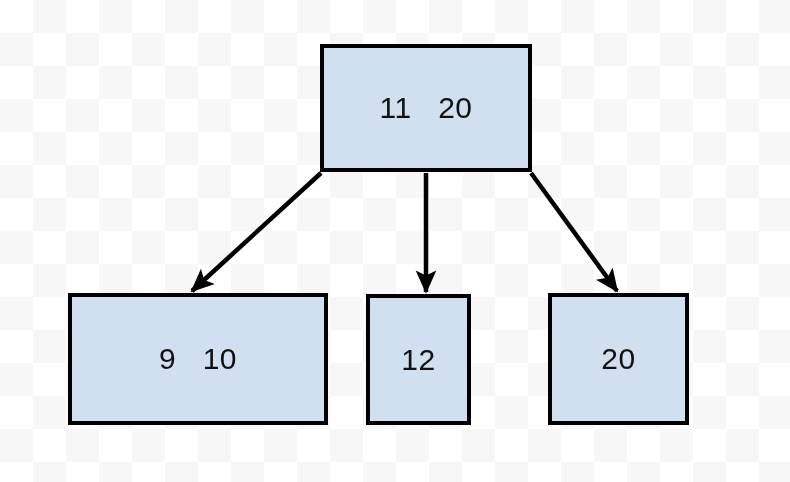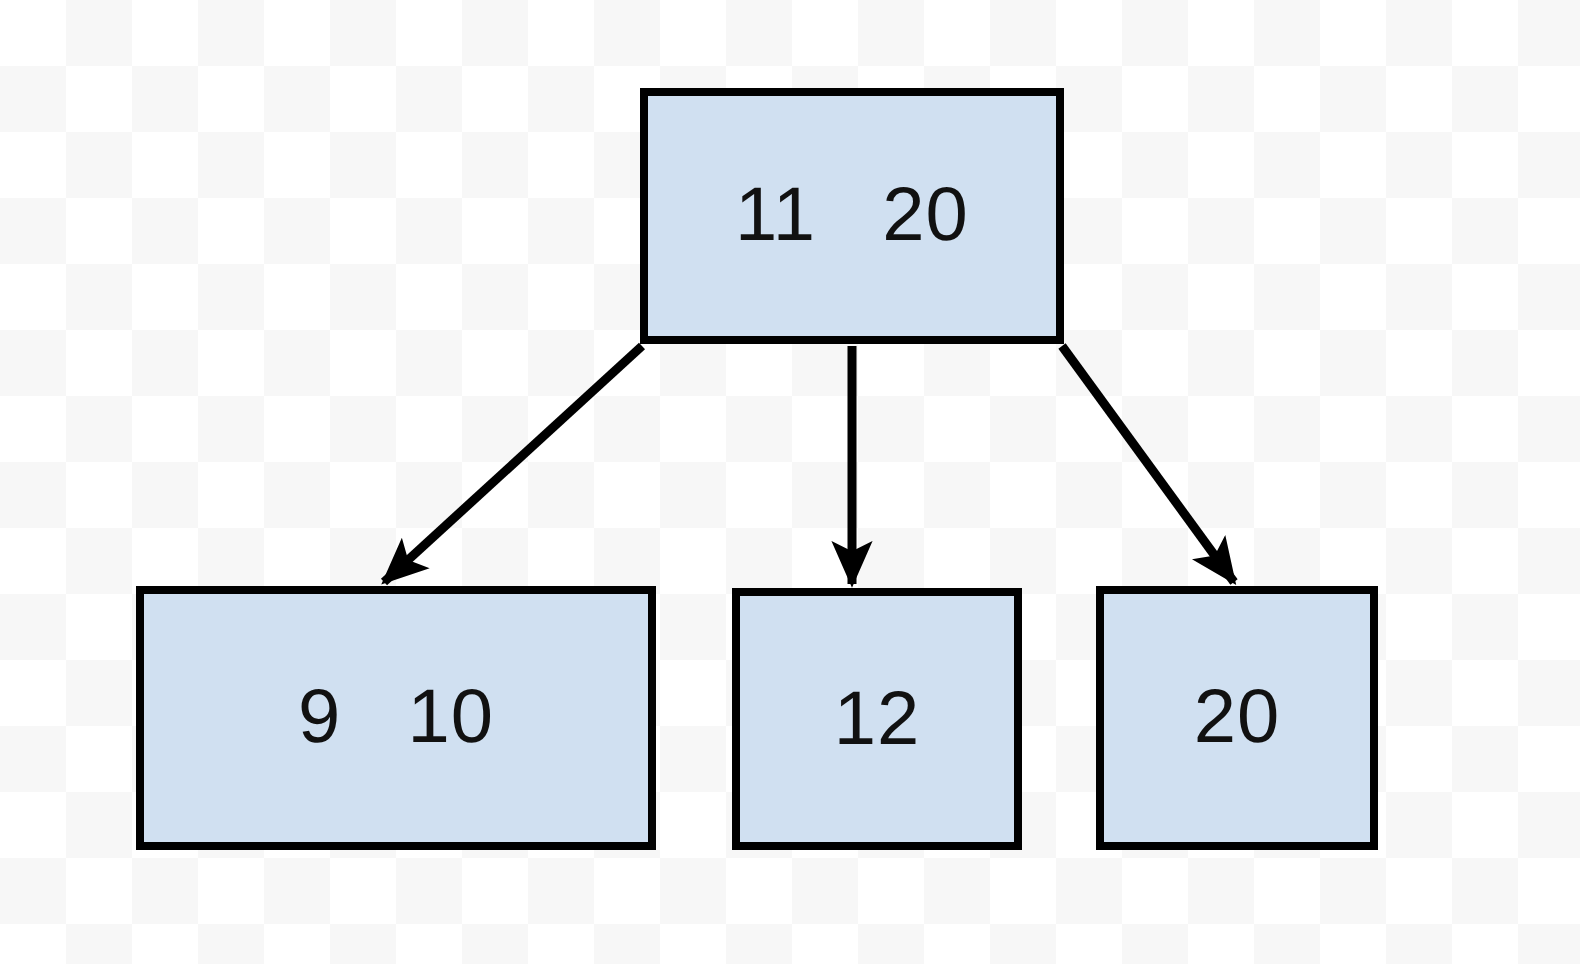--- a/index.html
+++ b/index.html
@@ -37,31 +37,31 @@
     box-sizing: border-box;
     background: #d0e0f1;
     border: 4px solid #000000;
     display: flex;
     align-items: center;
     justify-content: center;
     z-index: 2;
   }
   .node-keys {
     font-family: "Liberation Sans", sans-serif;
-    font-size: 38px;
+    font-size: 30px;
     color: #111111;
     line-height: 1;
     letter-spacing: 0.5px;
     white-space: pre;
     user-select: none;
   }
   
   #node-root      { left: 320px; top: 44px;  width: 212px; height: 128px; }
   #node-child-0   { left: 68px;  top: 293px; width: 260px; height: 132px; justify-content: center; }
-  #node-child-1   { left: 366px; top: 294px; width: 145px; height: 131px; }
+  #node-child-1   { left: 366px; top: 294px; width: 105px; height: 131px; }
   #node-child-2   { left: 548px; top: 293px; width: 141px; height: 132px; }
 </style>
 </head>
 <body>
 
 <div id="diagram-root">
 
   <svg id="edges-layer" viewBox="0 0 790 482" width="790" height="482" xmlns="http://www.w3.org/2000/svg">
     <defs>
       <marker id="arrowhead" viewBox="0 0 10 10" refX="9.2" refY="5" markerWidth="5.2" markerHeight="5.2" orient="auto-start-reverse">

